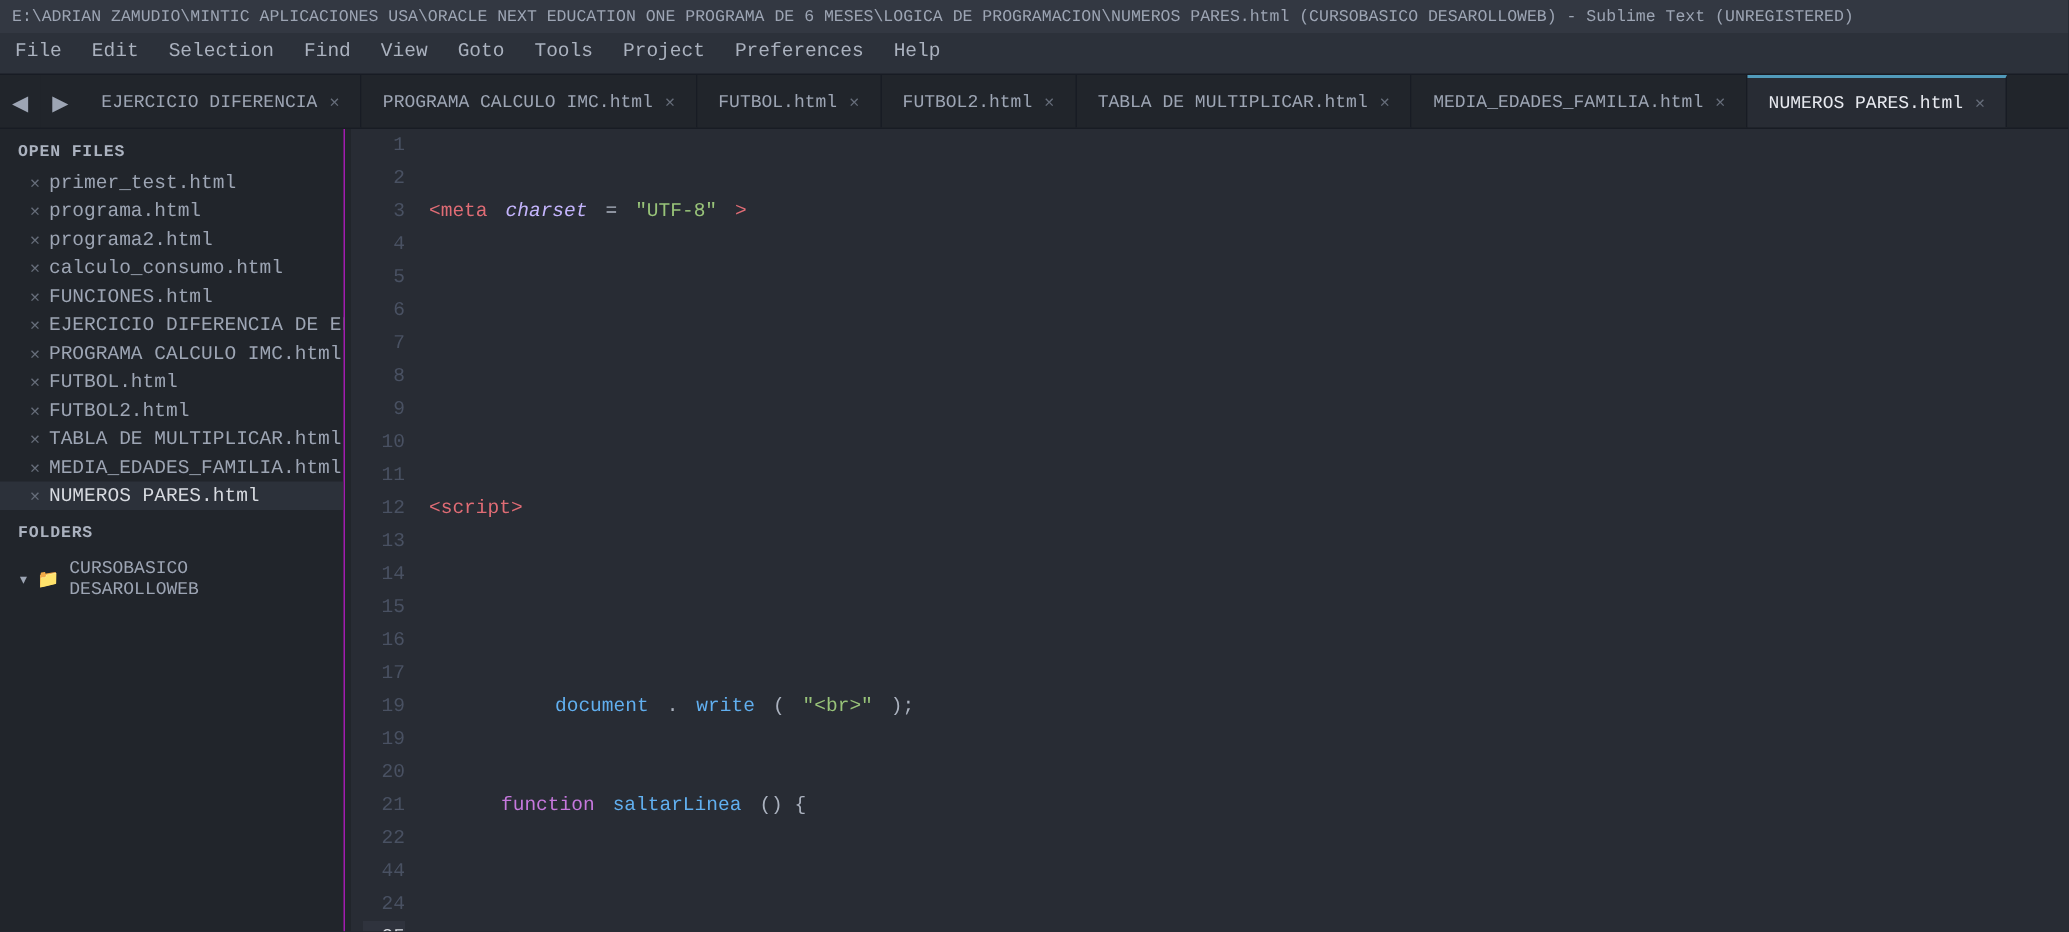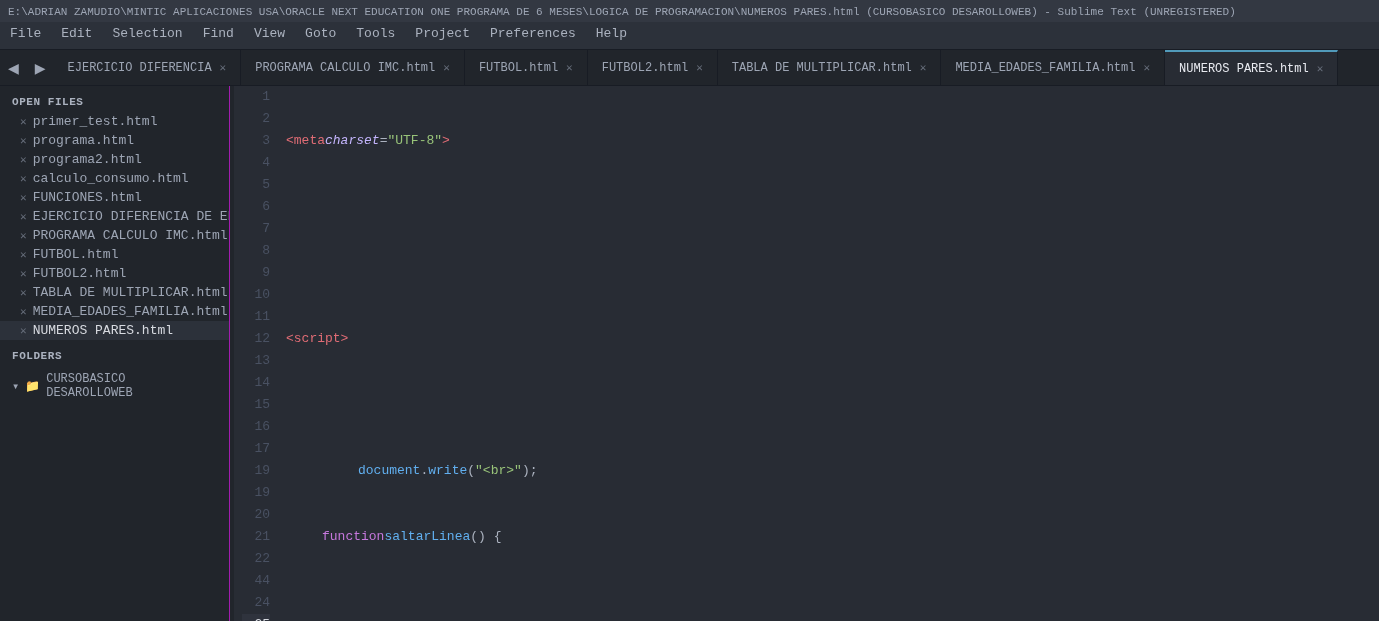--- a/index.html
+++ b/index.html
@@ -153,21 +153,21 @@
       overflow: auto;
       padding-left: 4px;
       line-height: 22px;
       font-size: 13px;
       white-space: pre;
     }
     #code-content::-webkit-scrollbar { width: 8px; height: 8px; }
     #code-content::-webkit-scrollbar-track { background: #21252b; }
     #code-content::-webkit-scrollbar-thumb { background: #4a5162; border-radius: 4px; }
 
-    .line { display: flex; align-items: center; min-height: 22px; }
+    .line { display: flex; align-items: center; min-height: 22px; gap: 12px; }
 
     
     .kw { color: #c678dd; } 
     .fn { color: #61afef; } 
     .str { color: #98c379; } 
     .punct { color: #abb2bf; }
     .obj { color: #61afef; } 
     .method { color: #61afef; }
     .plain { color: #abb2bf; }
     .meta-tag { color: #e06c75; }

